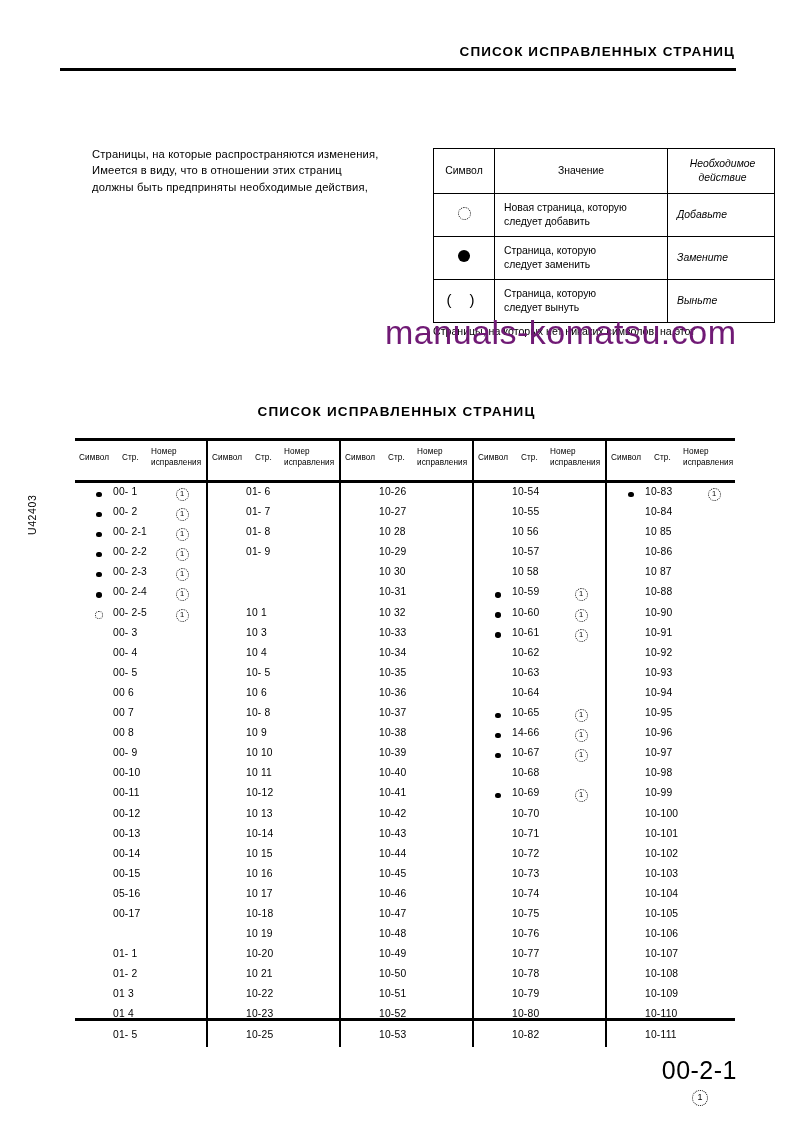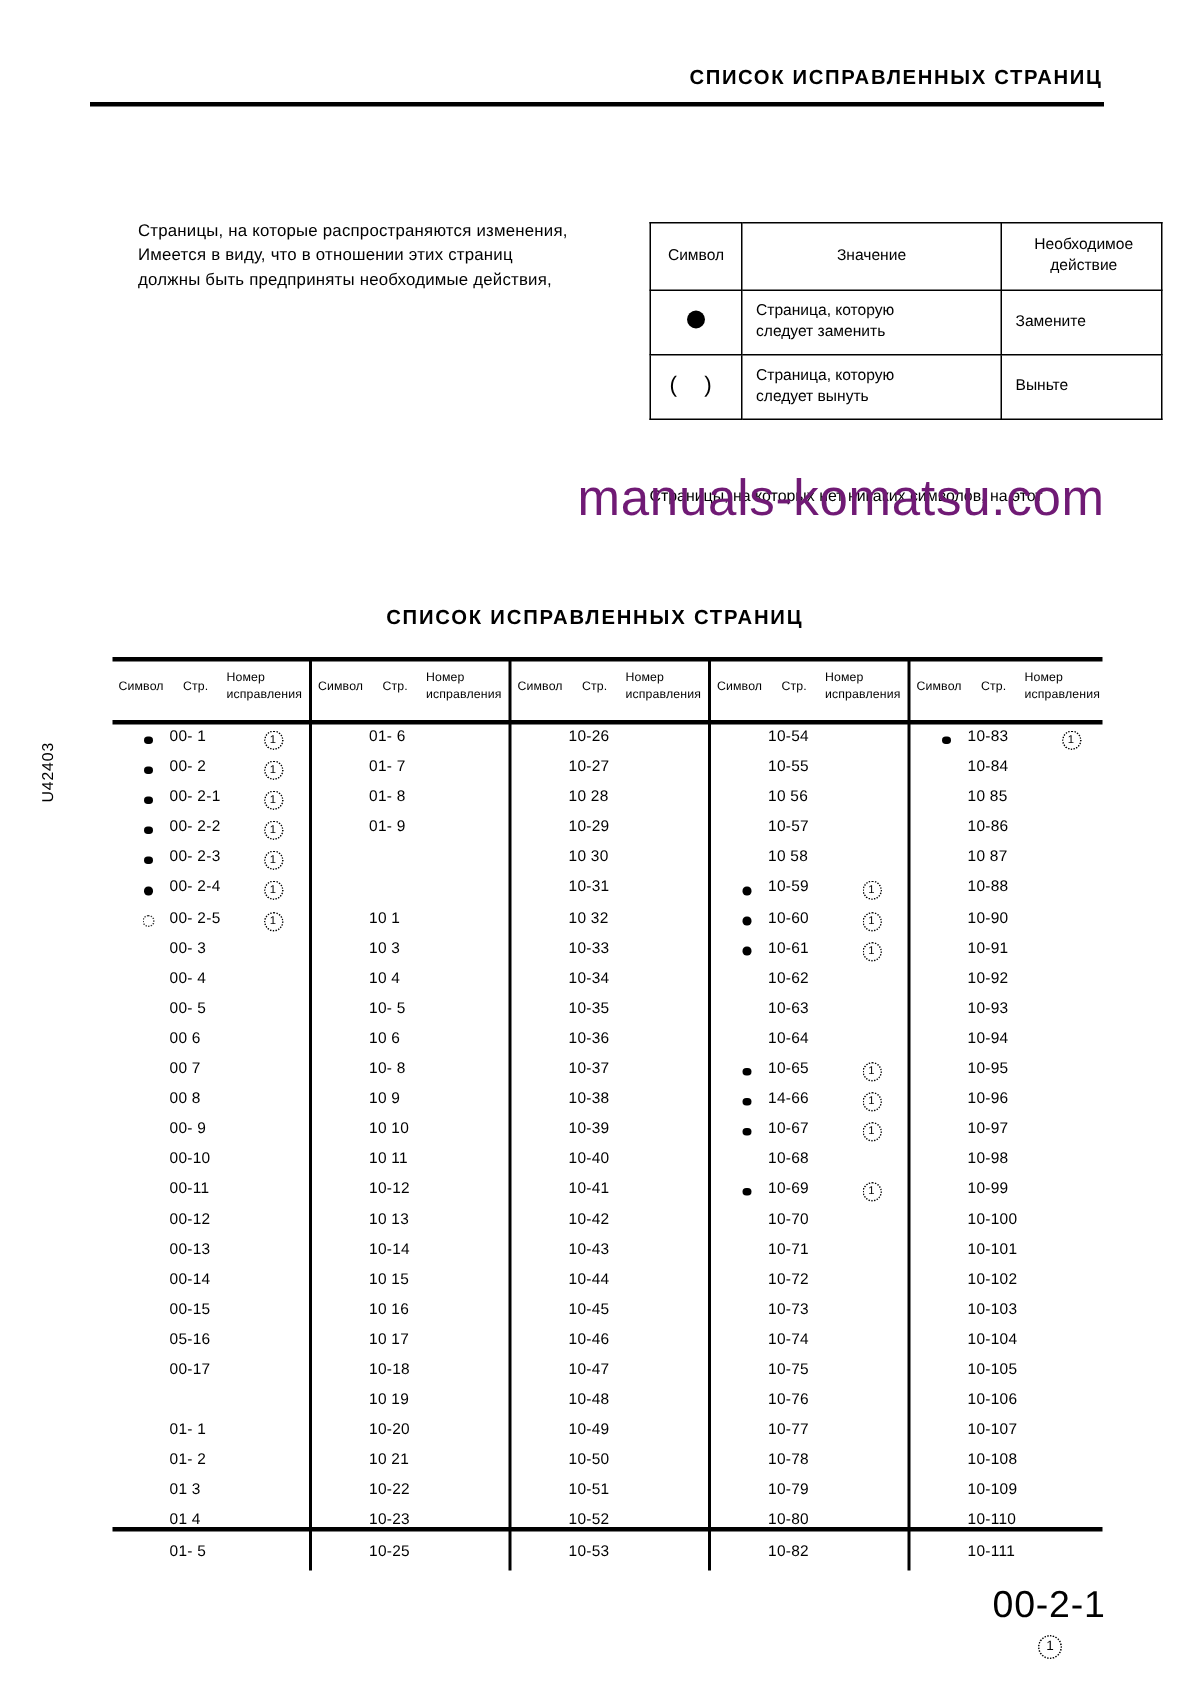--- a/index.html
+++ b/index.html
@@ -58,21 +58,21 @@
   #legend-table td, #legend-table th {
     border: 1.6px solid #000;
     padding: 5px 6px;
     font-size: 10.4px;
     line-height: 13.6px;
     vertical-align: middle;
     font-weight: normal;
   }
   .lg-col-sym { width: 48px; text-align: center; }
   .lg-col-mean { width: 160px; text-align: left; }
-  .lg-col-act { width: 91px; text-align: left; padding-left: 9px !important; }
+  .lg-col-act { width: 91px; text-align: left; padding-left: 9px !important; font-style: italic; }
   #legend-table thead td { text-align: center; height: 34px; }
   #legend-table tbody td { height: 32px; }
   .lg-mean-cell { padding-left: 9px !important; }
 
   .sym-open {
     display: inline-block;
     width: 11px; height: 11px;
     border: 1.4px dotted #000;
     border-radius: 50%;
   }
@@ -238,20 +238,30 @@
 
 <table id="legend-table">
   <thead>
     <tr>
       <td class="lg-col-sym">Символ</td>
       <td class="lg-col-mean" style="text-align:center">Значение</td>
       <td class="lg-col-act" style="text-align:center">Необходимое действие</td>
     </tr>
   </thead>
   <tbody>
+    <tr>
+      <td class="lg-col-sym">
+        <span class="sym-open"></span>
+      </td>
+      <td class="lg-col-mean lg-mean-cell">
+        <div>Новая страница, которую</div>
+        <div>следует добавить</div>
+      </td>
+      <td class="lg-col-act">Добавьте</td>
+    </tr>
     <tr>
       <td class="lg-col-sym">
         <span class="sym-filled"></span>
       </td>
       <td class="lg-col-mean lg-mean-cell">
         <div>Страница, которую</div>
         <div>следует заменить</div>
       </td>
       <td class="lg-col-act">Замените</td>
     </tr>

